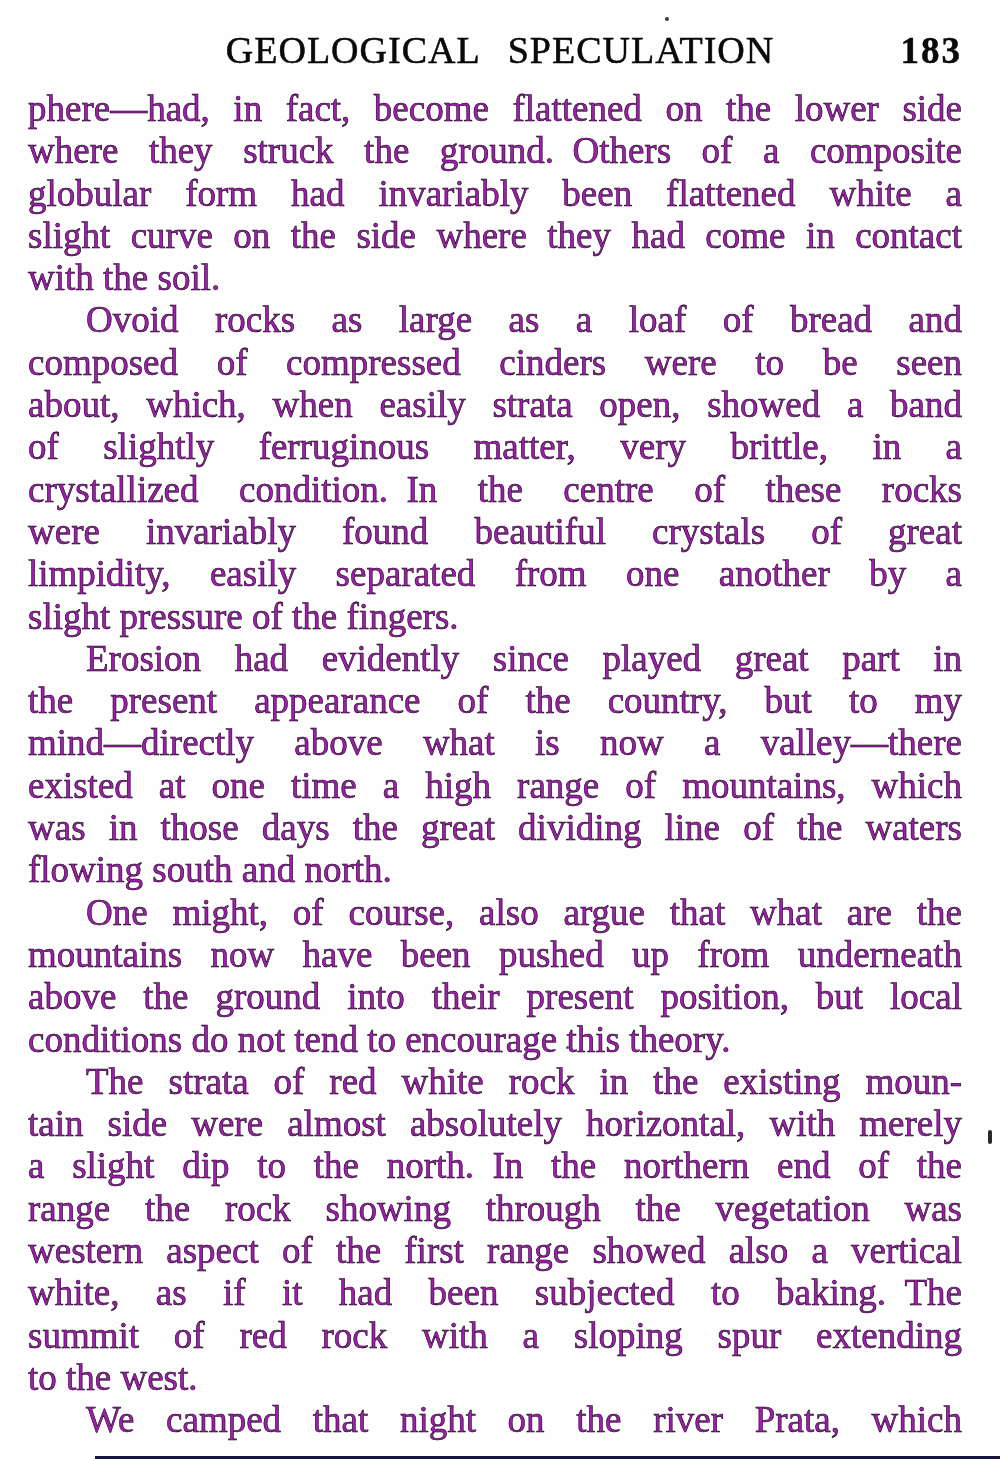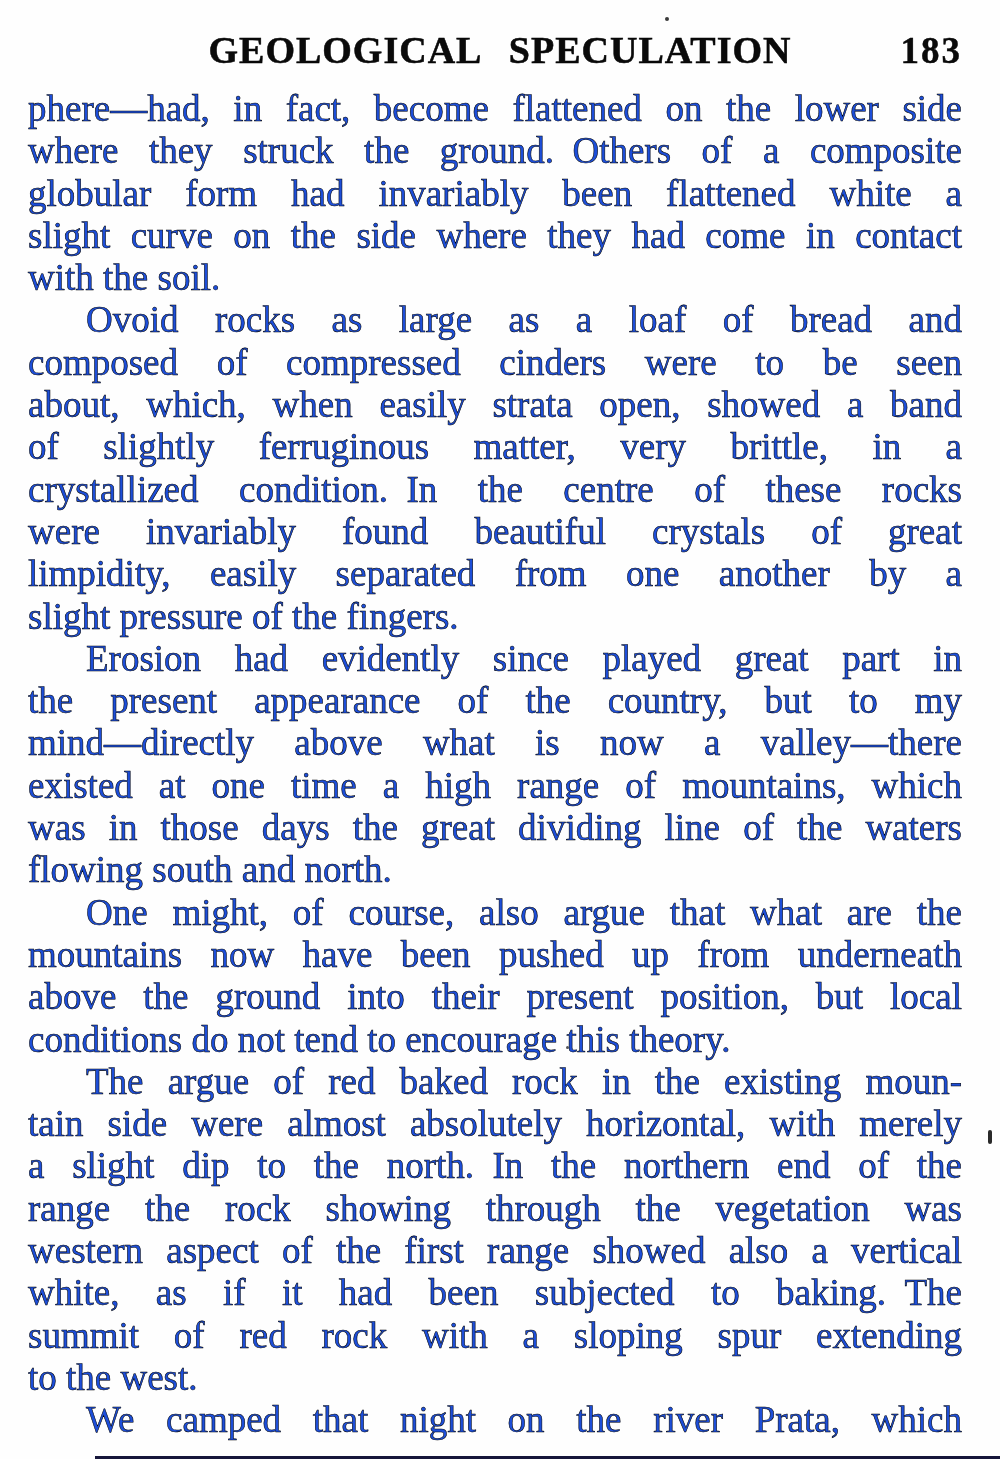--- a/index.html
+++ b/index.html
@@ -21,21 +21,21 @@
   .header {
     position: absolute;
     top: 28px;
     left: 0;
     right: 0;
     height: 44px;
   }
   .running-head {
     text-align: center;
     font-size: 38px;
-    font-weight: bold;
+    font-weight: normal;
     letter-spacing: 1px;
     word-spacing: 18px;
     -webkit-text-stroke: 0.5px #000;
   }
   .page-number {
     position: absolute;
     top: 1px;
     right: 38px;
     font-size: 37px;
     font-weight: bold;
@@ -46,21 +46,21 @@
     position: absolute;
     top: 88px;
     left: 28px;
     right: 38px;
   }
   .line {
     font-size: 37px;
     line-height: 42.3px;
     text-align: justify;
     text-align-last: justify;
-    color: #1d4ed8;
+    color: #a21caf;
     -webkit-text-stroke: 0.55px #000;
     white-space: nowrap;
     white-space: normal;
   }
   .line.lastline {
     text-align-last: left;
   }
   .line.indent {
     padding-left: 58px;
   }
@@ -127,21 +127,21 @@
       <div class="line indent">Erosion had evidently since played great part in</div>
       <div class="line">the present appearance of the country, but to my</div>
       <div class="line">mind—directly above what is now a valley—there</div>
       <div class="line">existed at one time a high range of mountains, which</div>
       <div class="line">was in those days the great dividing line of the waters</div>
       <div class="line lastline">flowing south and north.</div>
       <div class="line indent">One might, of course, also argue that what are the</div>
       <div class="line">mountains now have been pushed up from underneath</div>
       <div class="line">above the ground into their present position, but local</div>
       <div class="line lastline">conditions do not tend to encourage this theory.</div>
-      <div class="line indent">The argue of red baked rock in the existing moun-</div>
+      <div class="line indent">The strata of red white rock in the existing moun-</div>
       <div class="line">tain side were almost absolutely horizontal, with merely</div>
       <div class="line">a slight dip to the north. In the northern end of the</div>
       <div class="line">range the rock showing through the vegetation was</div>
       <div class="line">western aspect of the first range showed also a vertical</div>
       <div class="line">white, as if it had been subjected to baking. The</div>
       <div class="line">summit of red rock with a sloping spur extending</div>
       <div class="line lastline">to the west.</div>
       <div class="line indent">We camped that night on the river Prata, which</div>
     </div>
   <div class="speck-mid"></div>

